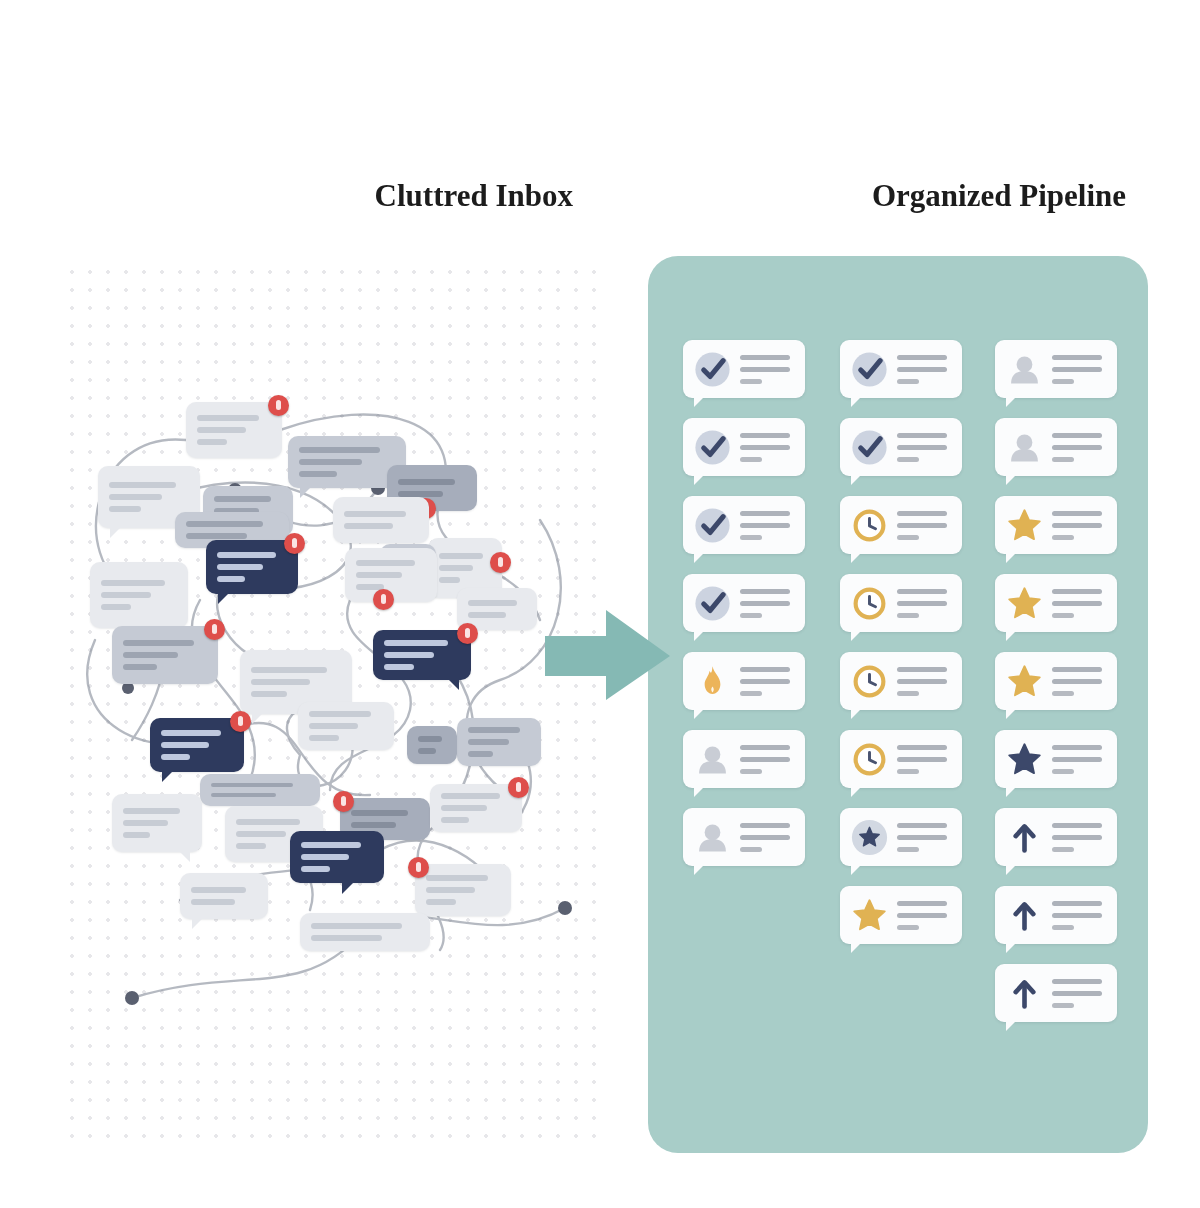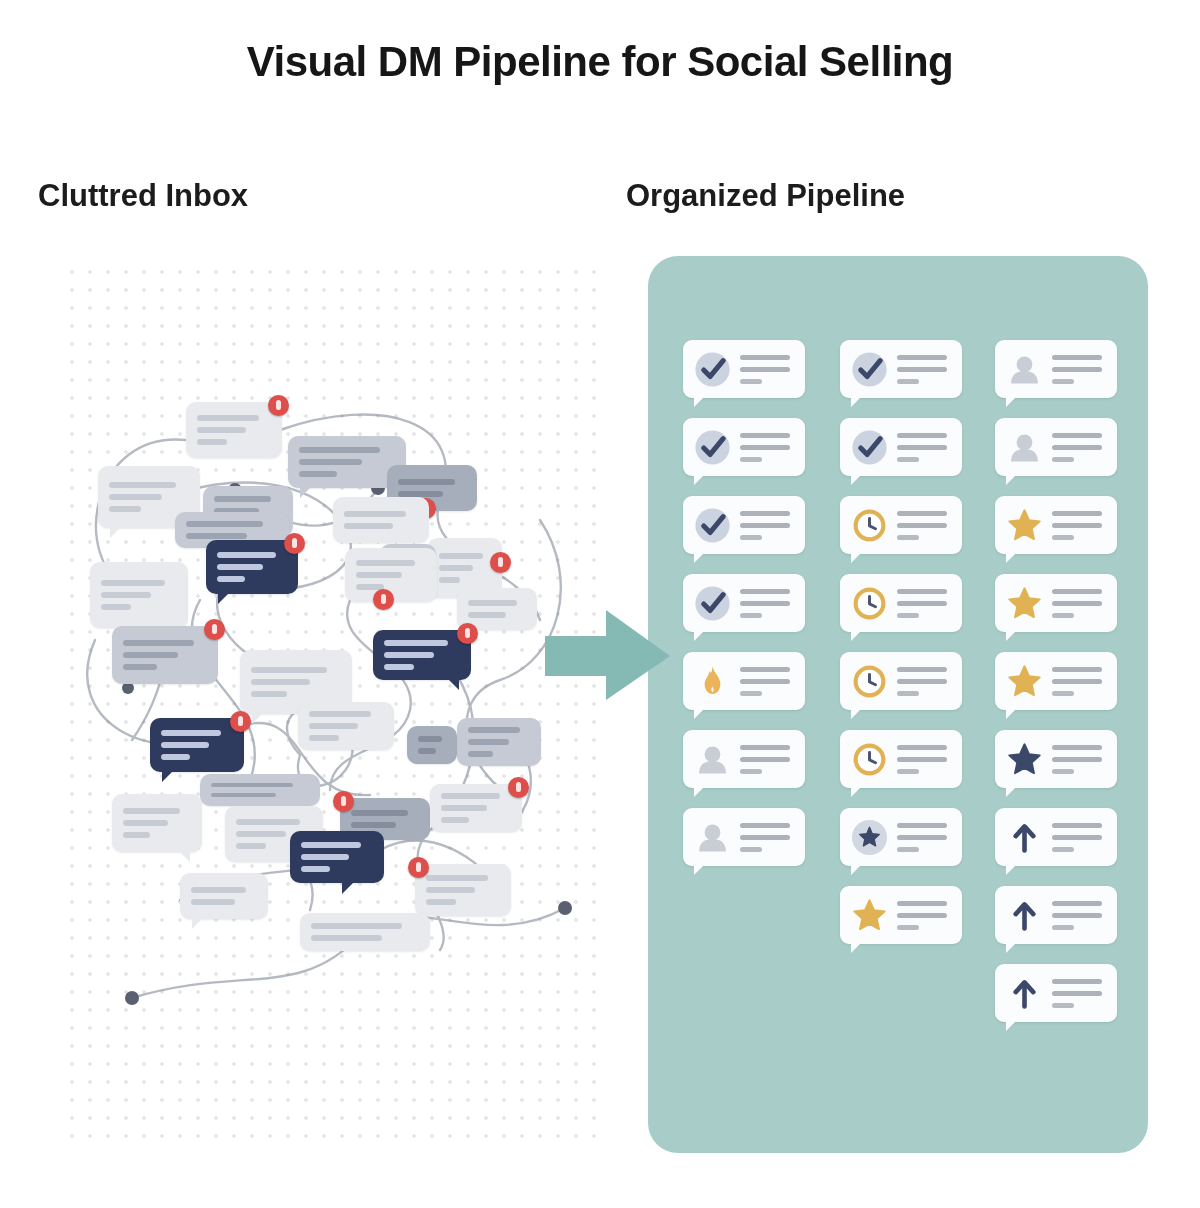--- a/index.html
+++ b/index.html
@@ -2,21 +2,21 @@
 <html style="--panel: #a8cdc8; --arrow: #85b9b4; --navy_bubble: #2e3a5e; --badge_red: #de4e4b; --gold: #e0b253; --icon_navy: #3c486a; --bubble_light: #e8eaee; --bubble_mid: #c5cad4; --bubble_dark: #a6adbb; --card_white: #fbfcfd;"><head>
 <meta charset="utf-8">
 <style>
   html,body{margin:0;padding:0;background:#ffffff;}
   body{width:1200px;height:1208px;font-family:"Liberation Sans",sans-serif;}
   .stage{position:relative;width:1200px;height:1208px;overflow:hidden;background:#fff;}
 
   .title{position:absolute;top:38px;left:0;width:1200px;text-align:center;
          font-size:42px;font-weight:700;color:#161616;letter-spacing:-0.5px;}
 
-  .section-label{position:absolute;top:178px;font-size:31px;font-weight:600;color:#1c1c1c;text-align:left;}
+  .section-label{position:absolute;top:178px;font-size:31px;font-weight:600;color:#1c1c1c;text-align:right;font-family:Liberation Serif, serif;}
   .label-left{left:38px;width:535px;}
   .label-right{left:626px;width:500px;}
 
   
   .dot-area{position:absolute;left:63px;top:263px;width:535px;height:882px;
     background-image:radial-gradient(circle,#e7e7ea 1.6px,transparent 1.9px);
     background-size:18px 18px;z-index:0;}
 
   .tangle{position:absolute;left:0;top:0;z-index:1;pointer-events:none;}
 
@@ -61,21 +61,20 @@
   .card-icon svg{width:100%;height:100%;display:block;}
   .card-lines{flex:1;display:flex;flex-direction:column;gap:7px;padding-right:4px;}
   .card-lines i{height:5px;border-radius:2.5px;background:#adb2ba;width:94%;}
   .card-lines i.short{width:42%;background:#b6bac1;}
 </style>
 </head>
 <body>
 
 <div class="stage">
 
-  <div class="title">Visual DM Pipeline for Social Selling</div>
 
   <div class="section-label label-left">Cluttred Inbox</div>
   <div class="section-label label-right">Organized Pipeline</div>
 
   <div class="dot-area"></div>
 
   <svg class="tangle" width="1200" height="1208" viewBox="0 0 1200 1208">
     <g fill="none" stroke="#79818f" stroke-width="2.4" opacity="0.55" stroke-linecap="round">
       <path d="M186 440 C 90 430, 70 560, 130 590 C 190 625, 160 700, 132 740"></path>
       <path d="M235 490 C 300 545, 350 530, 378 488"></path>

